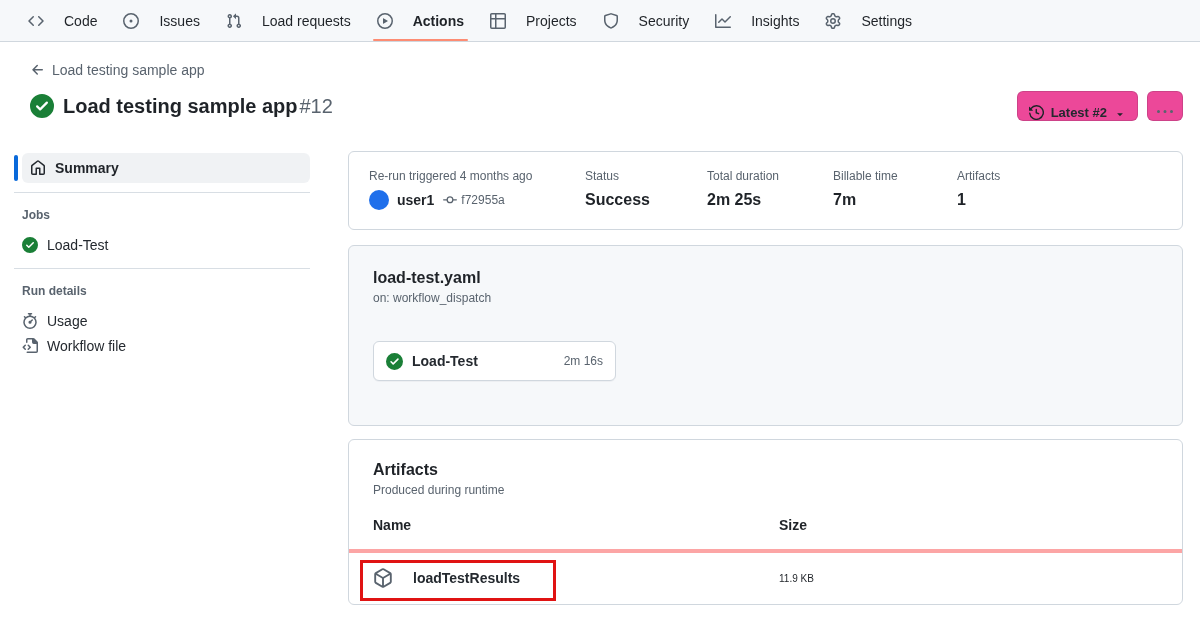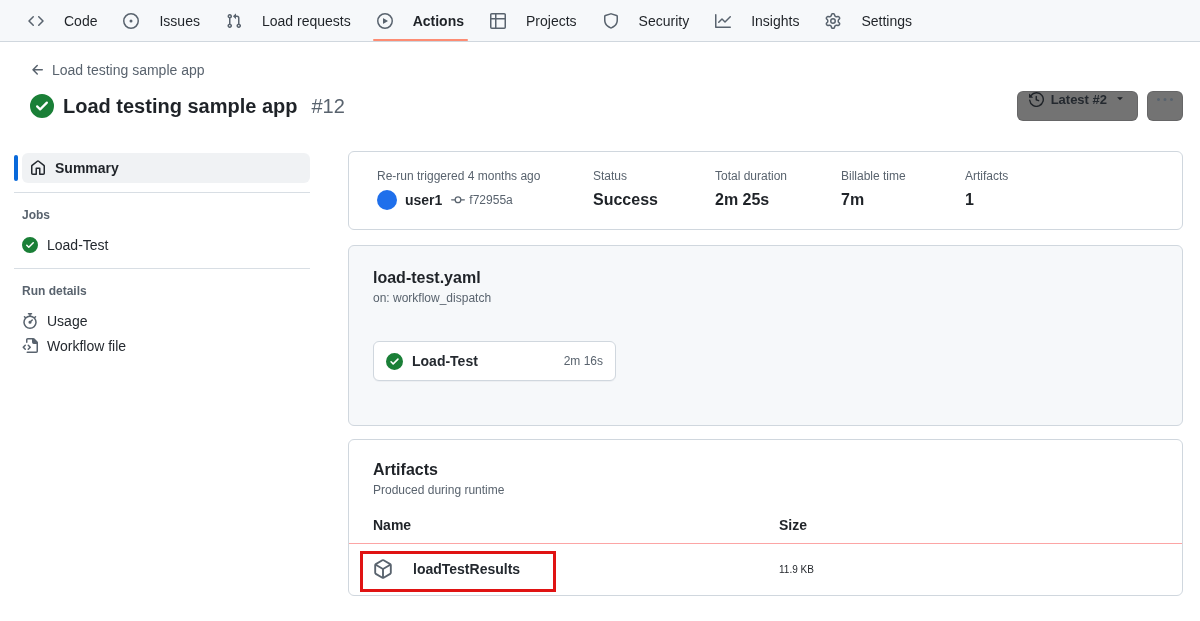--- a/index.html
+++ b/index.html
@@ -16,24 +16,24 @@
   .tab.active { font-weight:700; }
   .tab.active::after { content:""; position:absolute; left:6px; right:6px; bottom:0;
     height:2px; border-radius:3px; background:#fd8c73; }
 
   
   .run-header { padding:20px 17px 0 30px; }
   .back-link { display:inline-flex; align-items:center; gap:6px; font-size:14px;
     color:#59636e; text-decoration:none; cursor:pointer; }
   .title-row { display:flex; align-items:center; gap:9px; margin-top:9px; }
   .run-title { font-size:20px; font-weight:700; color:#1f2328; }
-  .run-number { font-size:20px; font-weight:400; color:#59636e; margin-left:14px; }
+  .run-number { font-size:20px; font-weight:400; color:#59636e; margin-left:2px; }
   .header-actions { margin-left:auto; display:flex; align-items:center; gap:9px; }
-  .btn { display:inline-flex; align-items:flex-start; gap:7px; height:30px; padding:0 11px;
-    background:#737373; border:1px solid rgba(31,35,40,0.15); border-radius:6px;
+  .btn { display:inline-flex; align-items:flex-end; gap:7px; height:30px; padding:0 11px;
+    background:#ec4899; border:1px solid rgba(31,35,40,0.15); border-radius:6px;
     font-size:13px; font-weight:600; color:#24292f; cursor:pointer;
     font-family:inherit; }
   .btn .bicon { color:#1f2328; }
   .btn .caret { color:#1f2328; }
   .btn.kebab { width:36px; justify-content:center; padding:0; color:#59636e; }
 
   
   .content { display:flex; margin-top:30px; align-items:flex-start; }
   .sidebar { width:348px; flex-shrink:0; padding:2px 38px 0 14px; }
   .summary-item { display:flex; align-items:center; cursor:pointer; }
@@ -46,21 +46,21 @@
   .side-heading { margin:15px 0 0 8px; font-size:12px; font-weight:700; color:#59636e; }
   .side-item { display:flex; align-items:center; gap:9px; margin:15px 0 0 8px;
     font-size:14px; color:#24292f; cursor:pointer; }
   .side-item.tight { margin-top:9px; }
   .side-item .sicon { color:#59636e; }
 
   .main-col { flex:1; padding-right:17px; }
   .card { border:1px solid #d0d7de; border-radius:6px; background:#ffffff; }
 
   
-  .stats-card { display:flex; padding:17px 28px 19px; margin-bottom:15px; }
+  .stats-card { display:flex; padding:17px 20px 19px; margin-bottom:15px; }
   .stat-label { font-size:12px; color:#59636e; }
   .stat-value { margin-top:8px; font-size:16px; font-weight:700; color:#1f2328; }
   .col-trigger { width:216px; }
   .col-status { width:122px; }
   .col-duration { width:126px; }
   .col-billable { width:124px; }
   .who { display:flex; align-items:center; margin-top:7px; }
   .avatar { width:20px; height:20px; border-radius:50%; background:#1f6feb; }
   .who .user { margin-left:8px; font-size:14px; font-weight:700; color:#1f2328; }
   .who .cicon { margin-left:9px; color:#59636e; }
@@ -71,21 +71,21 @@
   .wf-title { font-size:16px; font-weight:700; color:#1f2328; }
   .wf-sub { margin-top:4px; font-size:12px; color:#59636e; }
   .job-chip { margin-top:36px; width:243px; height:40px; display:flex; align-items:center;
     gap:9px; padding:0 12px; background:#ffffff; border:1px solid #d0d7de;
     border-radius:6px; box-shadow:0 1px 0 rgba(31,35,40,0.04); cursor:pointer; }
   .job-chip .jname { font-size:14px; font-weight:600; color:#24292f; }
   .job-chip .jtime { margin-left:auto; font-size:12px; color:#59636e; }
 
   
   .artifacts-header { padding:21px 24px 0; }
-  .table-head { display:flex; padding:20px 24px 10px; border-bottom:1px solid #fca5a5;align-items:flex-end; }
+  .table-head { display:flex; padding:20px 24px 16px; border-bottom:4px solid #fca5a5;align-items:flex-end; }
   .name-col { width:406px; }
   .th { font-size:14px; font-weight:700; color:#1f2328; }
   .art-row { position:relative; display:flex; align-items:center; padding:15px 24px 16px; }
   .art-name { display:flex; align-items:center; gap:20px; }
   .art-name .pkg { color:#59636e; }
   .art-link { font-size:14px; font-weight:600; color:#24292f; cursor:pointer; }
   .art-size { font-size:10px; color:#1f2328; }
   .annotation { position:absolute; left:11px; top:7px; width:196px; height:41px;
     border:3px solid #e01313; pointer-events:none; }
 </style>

